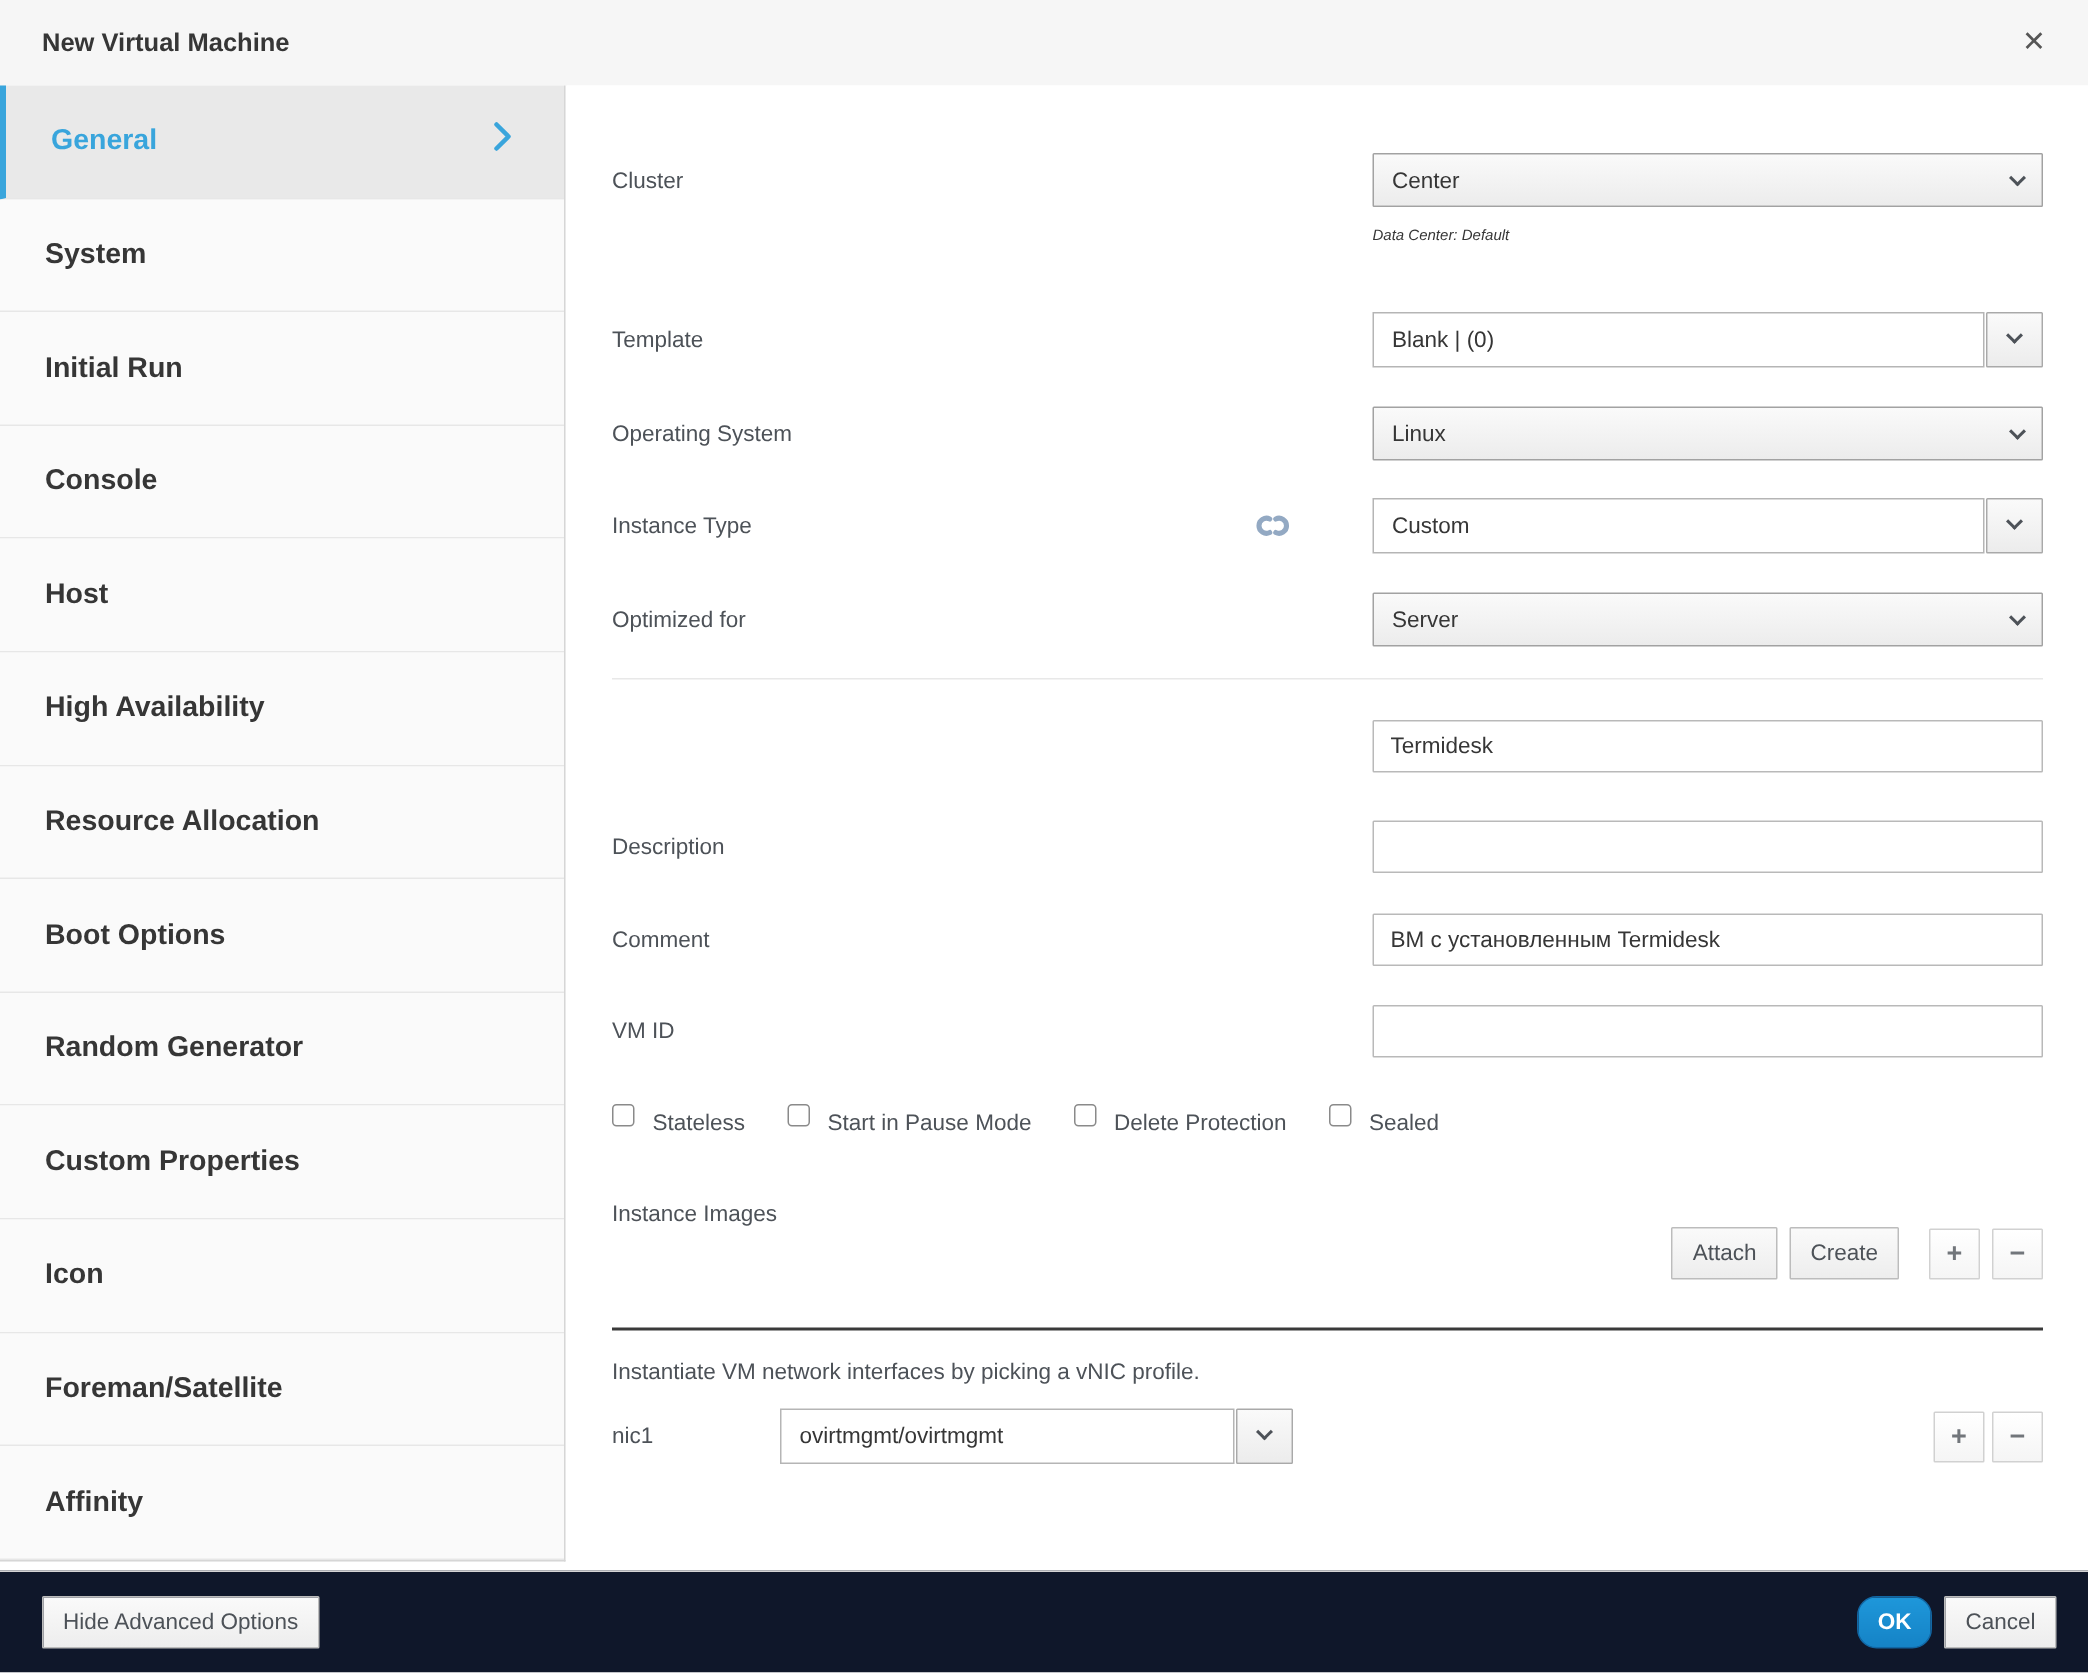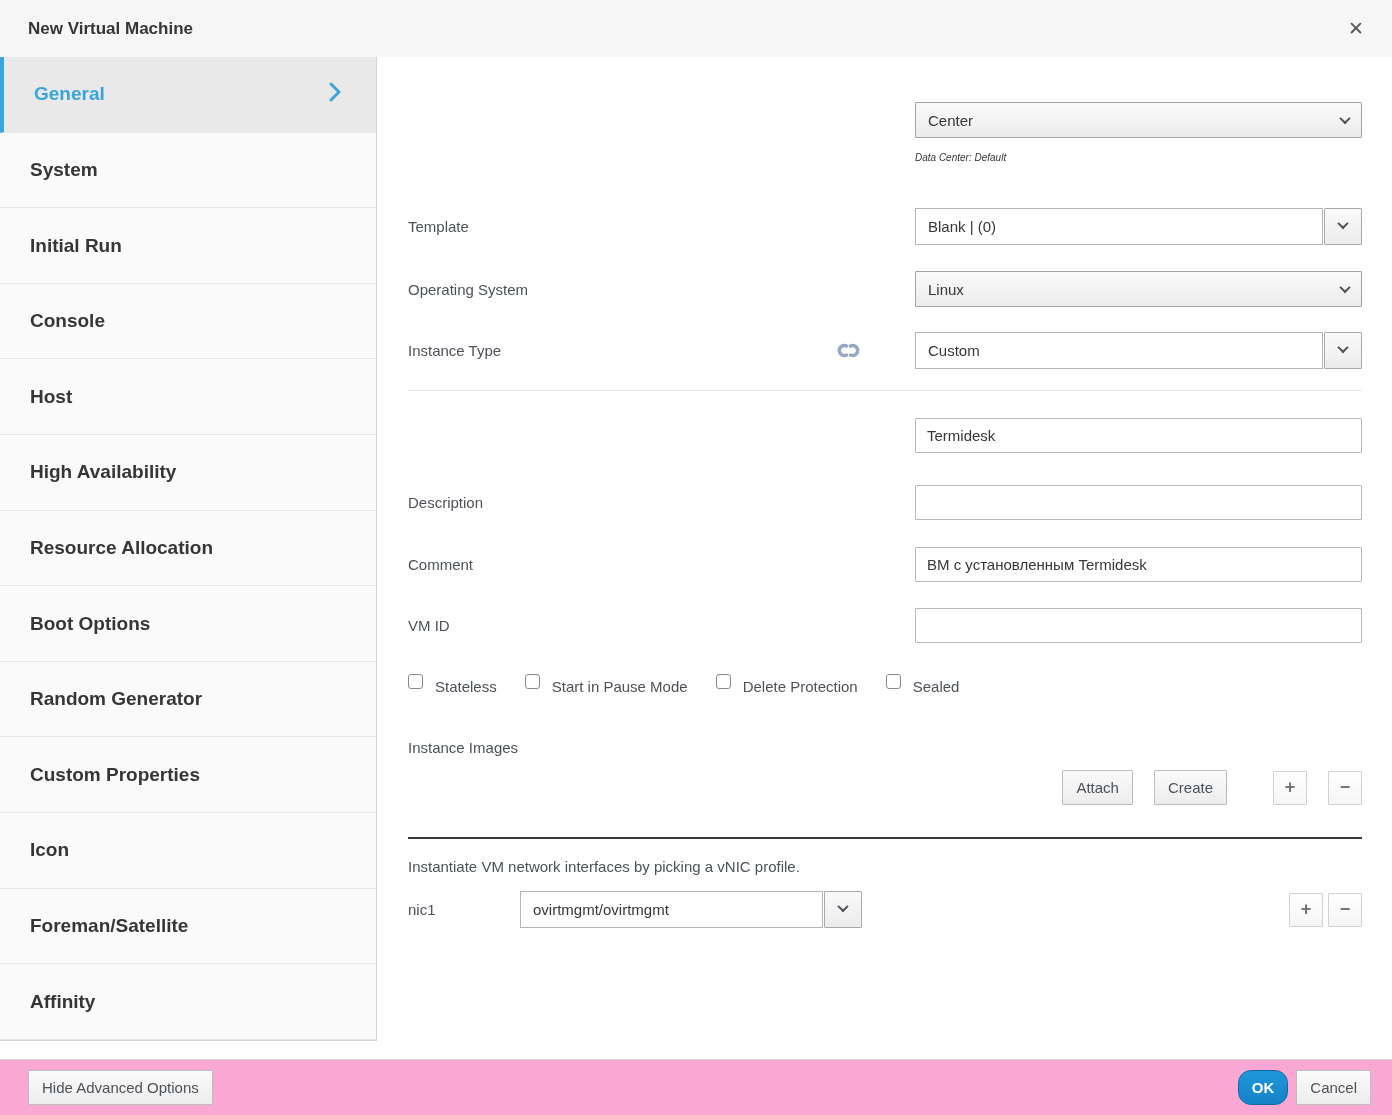--- a/index.html
+++ b/index.html
@@ -90,34 +90,34 @@
     font-family:inherit; font-size:15px; color:#4d5258; cursor:pointer;
     background:linear-gradient(to bottom,#fafafa 0%,#ededed 100%);
     border:1px solid #bcbcbc; border-radius:1px; padding:6px 13px; height:35px;
   }
   .sqbtn {
     width:34px; height:34px; border:1px solid #d1d1d1; border-radius:1px;
     background:linear-gradient(to bottom,#fff 0%,#f5f5f5 100%);
     color:#72767b; font-size:18px; font-weight:700; cursor:pointer;
     display:flex; align-items:center; justify-content:center; font-family:inherit;
   }
-  .imgbtns { display:flex; justify-content:flex-end; align-items:center; margin-top:14px; gap:21px; }
+  .imgbtns { display:flex; justify-content:flex-end; align-items:center; gap:8px; }
   .imgbtns .gap { width:4px; }
   .hint { margin-top:19px; font-size:15px; color:#4d5258; }
   .nicrow { display:flex; align-items:center; margin-top:16px; }
   .niclabel { width:112px; font-size:15px; color:#4d5258; }
   .nic-combo { width:342px; }
   .nic-combo .combo-input { height:37px; }
   .nicbtns { margin-left:auto; display:flex; gap:5px; }
   
   .unlink-icon { margin-right:55px; display:flex; align-items:center; }
   
   .ftr {
-    position:absolute; left:0; bottom:0; width:1392px; height:56px;
-    background:#f9a8d4; border-top:1px solid #d4d4d4;
+    position:absolute; left:0; bottom:0; width:1392px; height:68px;
+    background:#0f172a; border-top:1px solid #d4d4d4;
     display:flex; align-items:center; padding:0 21px 0 28px;
   }
   .ftr-right { margin-left:auto; display:flex; gap:8px; }
   .btn-primary {
     font-family:inherit; font-size:15px; font-weight:700; color:#fff; cursor:pointer;
     background:linear-gradient(to bottom,#1e97da 0%,#1583c6 100%);
     border:1px solid #1267a4; border-radius:13px; padding:6px 13px; height:35px;
   }
 </style>
 </head>
@@ -171,20 +171,21 @@
       <span>Foreman/Satellite</span>
     </div>
   <div class="nav-item">
       <span>Affinity</span>
     </div>
 </div>
 
 <div class="content">
 
   <div class="frow" style="margin-top:45px">
+    <span class="flabel">Cluster</span>
     <div class="sel ctrl">
       <span>Center</span>
       <span class="caret"></span>
     </div>
   </div>
   <div class="subtext">Data Center: Default</div>
 
   <div class="frow" style="margin-top:34px">
     <span class="flabel">Template</span>
     <div class="combo ctrl">
@@ -214,20 +215,27 @@
       </span>
     </span>
     <div class="combo ctrl">
       <div class="combo-input">Custom</div>
       <div class="combo-btn">
           <span class="caret"></span>
         </div>
     </div>
   </div>
 
+  <div class="frow" style="margin-top:26px">
+    <span class="flabel">Optimized for</span>
+    <div class="sel ctrl">
+      <span>Server</span>
+      <span class="caret"></span>
+    </div>
+  </div>
 
   <hr class="hr-light">
 
   <div class="frow" style="margin-top:27px">
     <input class="txt ctrl" type="text" value="Termidesk" style="">
   </div>
 
   <div class="frow" style="margin-top:32px">
     <span class="flabel">Description</span>
     <input class="txt ctrl" type="text" value="" style="">

